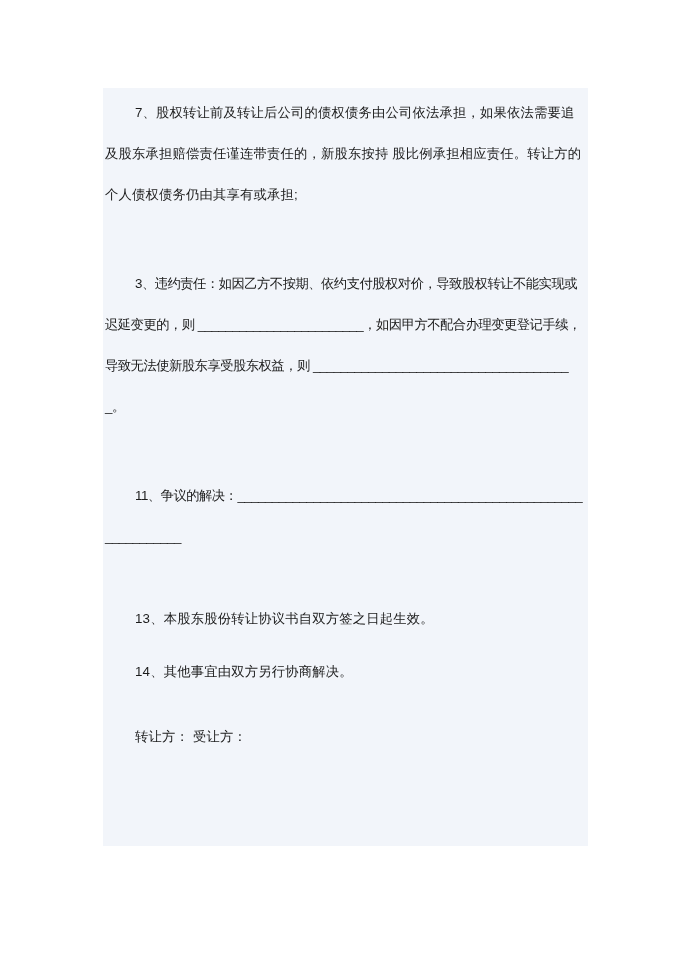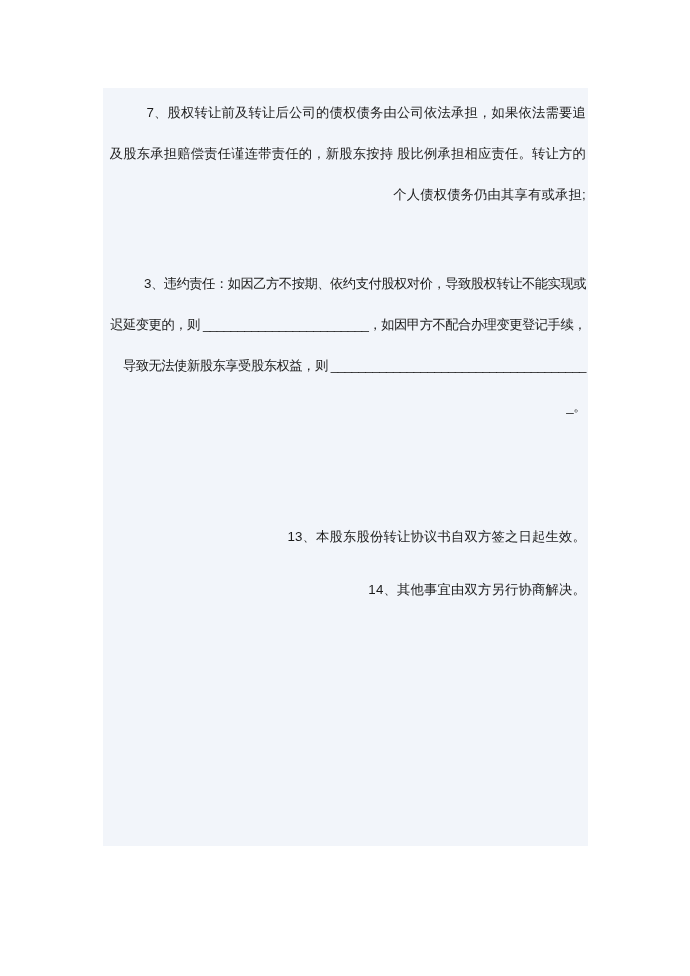--- a/index.html
+++ b/index.html
@@ -24,21 +24,20 @@
   
   #content-block {
     position: absolute;
     left: 103px;
     top: 88px;
     width: 485px;
     height: 758px;
     background: #f2f5fa;
     box-sizing: border-box;
     padding: 0;
-    text-align: right;
   }
 
   .para {
     color: #1b1b1b;
     font-size: 13.3px;
     line-height: 41px;
     letter-spacing: 0.2px;
     margin: 0;
     padding: 0 2px 0 2px;
     word-break: break-all;
@@ -76,30 +75,32 @@
 
     <div class="gap-md"></div>
 
     <p class="para indent blank">3、违约责任：如因乙方不按期、依约支付股权对价，导致股权转让不能实现或迟延变更的，则 ________________________，如因甲方不配合办理变更登记手续，导致无法使新股东享受股东权益，则 ______________________________________。</p>
 
     <div class="gap-md"></div>
 
 
     <div class="gap-md"></div>
 
+    <p class="para indent blank">11、争议的解决：_____________________________________________________________</p>
 
     <div class="gap-lg"></div>
 
 
     <div class="gap-sm"></div>
 
     <p class="para indent">13、本股东股份转让协议书自双方签之日起生效。</p>
 
     <div class="gap-sm"></div>
 
     <p class="para indent">14、其他事宜由双方另行协商解决。</p>
 
     <div class="gap-md"></div>
 
+    <p class="para indent">转让方： 受让方：</p>
 
   </div>
 
 </div>
 
 </body></html>

